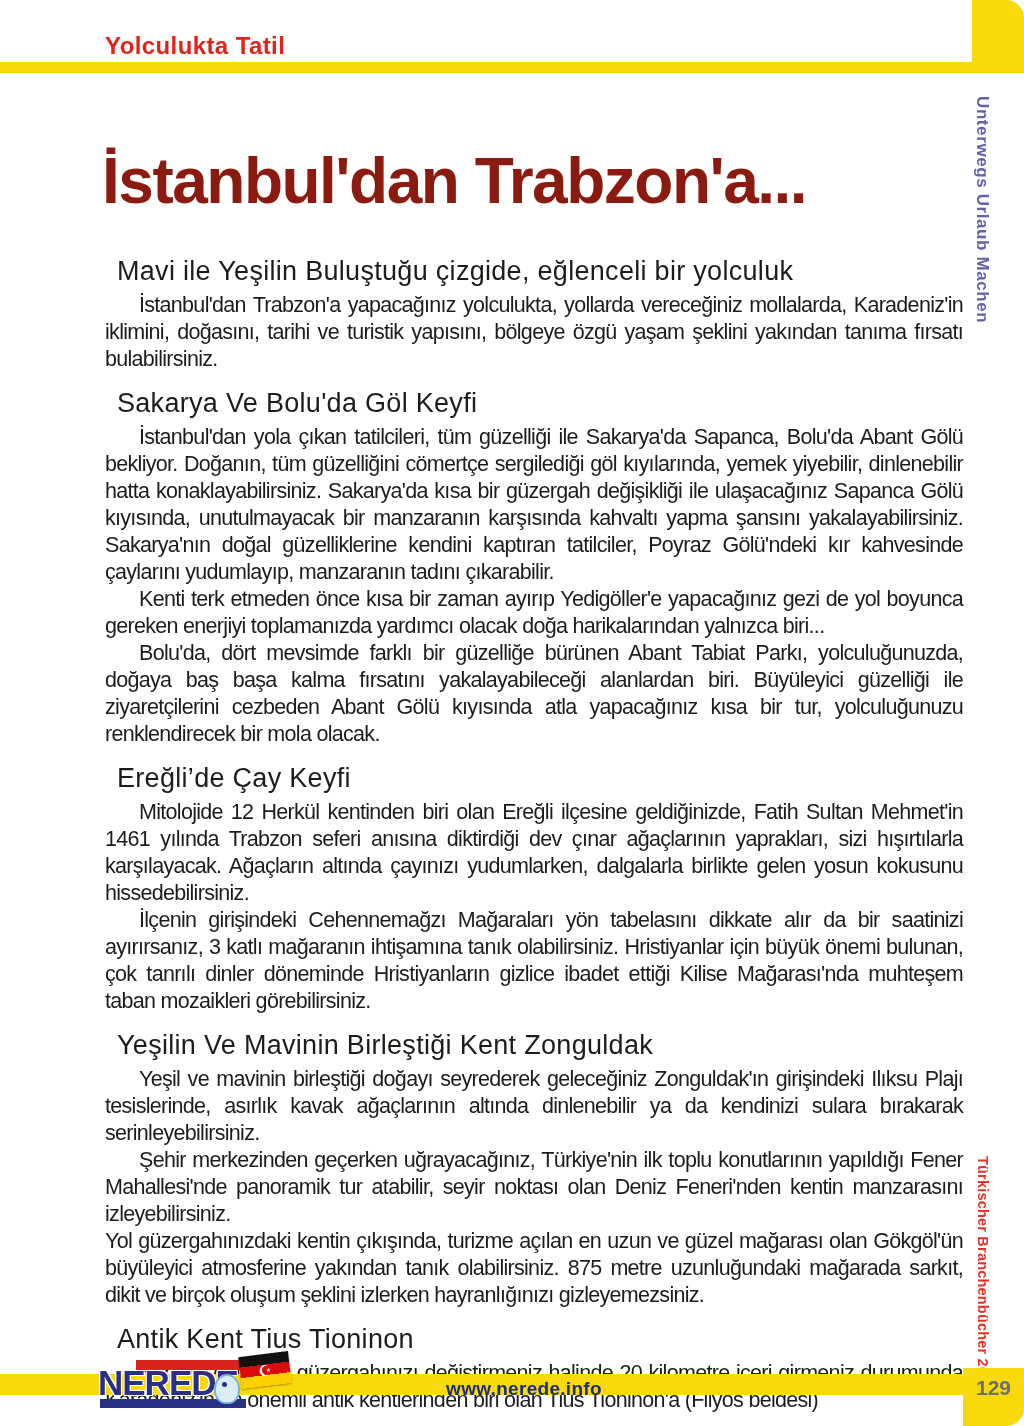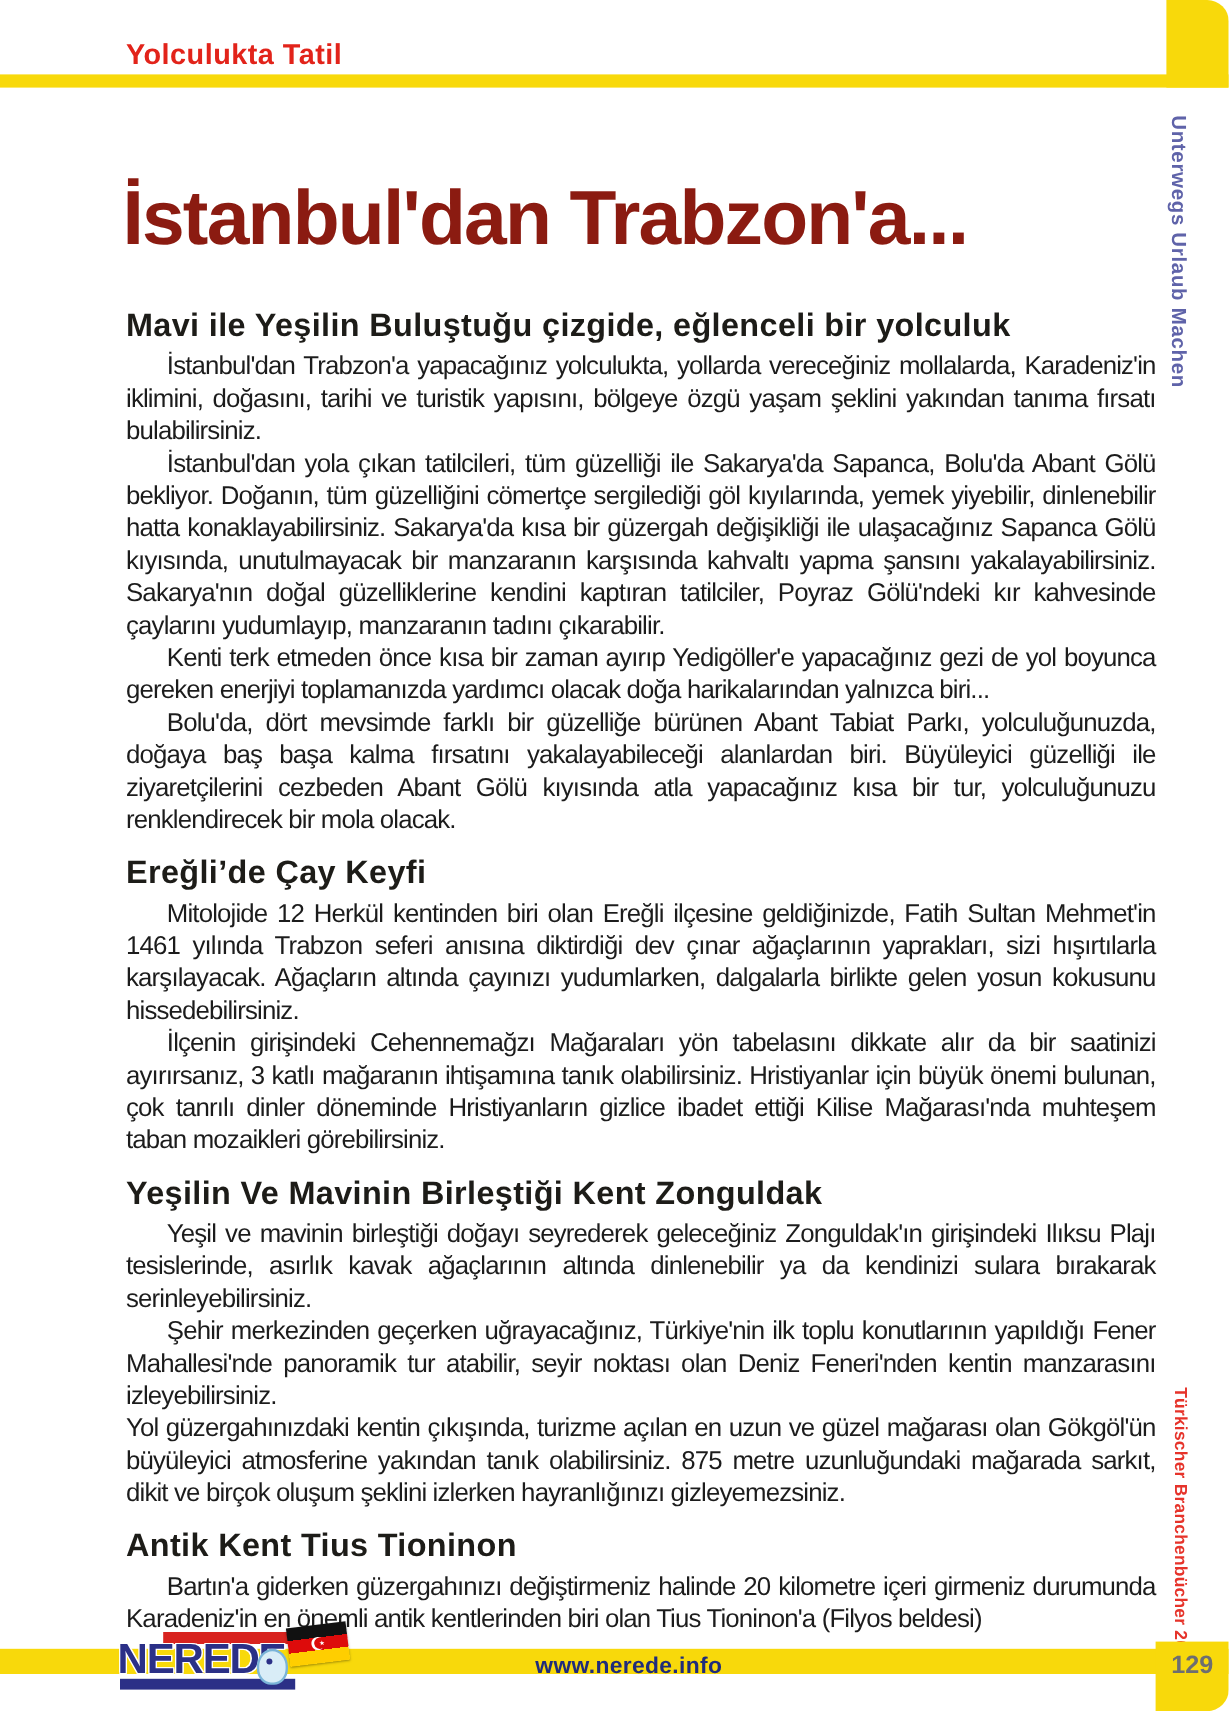--- a/index.html
+++ b/index.html
@@ -17,21 +17,21 @@
          color:#8b1b11;letter-spacing:-1.5px;}
 
   
   .v-top{position:absolute;left:972px;top:96px;height:300px;writing-mode:vertical-rl;
          font-size:17px;font-weight:bold;color:#5f63a9;letter-spacing:0.6px;white-space:nowrap;}
   .v-bottom{position:absolute;left:975px;top:1156px;height:212px;writing-mode:vertical-rl;
             font-size:14.5px;font-weight:bold;color:#e6332a;letter-spacing:0.2px;white-space:nowrap;}
 
   
   .content{position:absolute;left:105px;top:256px;width:858px;color:#1c1c1c;}
-  .content h2{font-size:27px;font-weight:700;color:#1d1c18;margin:15px 0 5px 0;letter-spacing:0.3px;}
+  .content h2{font-size:27px;font-weight:400;color:#1d1c18;margin:15px 0 5px 12px;letter-spacing:0.3px;}
   .content section:first-child h2{margin-top:0;}
   .content p{margin:0;font-size:21.5px;line-height:27px;letter-spacing:-0.7px;
              text-align:justify;text-indent:34px;}
   .content p.no-indent{text-indent:0;}
 
   
   .f-bar{position:absolute;left:0;top:1374px;width:1024px;height:21px;background:#f8d90b;}
   .f-right{position:absolute;left:963px;top:1368px;width:61px;height:58px;background:#f8d90b;}
   .page-num{display:block;text-align:center;margin-top:8px;font-size:21px;font-weight:bold;color:#6d6e71;}
   .website{position:absolute;left:374px;top:1378px;width:300px;text-align:center;
@@ -66,20 +66,21 @@
   <div class="v-top">Unterwegs Urlaub Machen</div>
   <div class="v-bottom">Türkischer Branchenbücher 2020/21</div>
 
   <main class="content">
     <section>
       <h2>Mavi ile Yeşilin Buluştuğu çizgide, eğlenceli bir yolculuk</h2>
       <p>İstanbul'dan Trabzon'a yapacağınız yolculukta, yollarda vereceğiniz mollalarda, Karadeniz'in iklimini, doğasını, tarihi ve turistik yapısını, bölgeye özgü yaşam şeklini yakından tanıma fırsatı bulabilirsiniz.</p>
     </section>
 
     <section>
+      <h2>Sakarya Ve Bolu'da Göl Keyfi</h2>
       <p>İstanbul'dan yola çıkan tatilcileri, tüm güzelliği ile Sakarya'da Sapanca, Bolu'da Abant Gölü bekliyor. Doğanın, tüm güzelliğini cömertçe sergilediği göl kıyılarında, yemek yiyebilir, dinlenebilir hatta konaklayabilirsiniz. Sakarya'da kısa bir güzergah değişikliği ile ulaşacağınız Sapanca Gölü kıyısında, unutulmayacak bir manzaranın karşısında kahvaltı yapma şansını yakalayabilirsiniz. Sakarya'nın doğal güzelliklerine kendini kaptıran tatilciler, Poyraz Gölü'ndeki kır kahvesinde çaylarını yudumlayıp, manzaranın tadını çıkarabilir.</p>
       <p>Kenti terk etmeden önce kısa bir zaman ayırıp Yedigöller'e yapacağınız gezi de yol boyunca gereken enerjiyi toplamanızda yardımcı olacak doğa harikalarından yalnızca biri...</p>
       <p>Bolu'da, dört mevsimde farklı bir güzelliğe bürünen Abant Tabiat Parkı, yolculuğunuzda, doğaya baş başa kalma fırsatını yakalayabileceği alanlardan biri. Büyüleyici güzelliği ile ziyaretçilerini cezbeden Abant Gölü kıyısında atla yapacağınız kısa bir tur, yolculuğunuzu renklendirecek bir mola olacak.</p>
     </section>
 
     <section>
       <h2>Ereğli’de Çay Keyfi</h2>
       <p>Mitolojide 12 Herkül kentinden biri olan Ereğli ilçesine geldiğinizde, Fatih Sultan Mehmet'in 1461 yılında Trabzon seferi anısına diktirdiği dev çınar ağaçlarının yaprakları, sizi hışırtılarla karşılayacak. Ağaçların altında çayınızı yudumlarken, dalgalarla birlikte gelen yosun kokusunu hissedebilirsiniz.</p>
       <p>İlçenin girişindeki Cehennemağzı Mağaraları yön tabelasını dikkate alır da bir saatinizi ayırırsanız, 3 katlı mağaranın ihtişamına tanık olabilirsiniz. Hristiyanlar için büyük önemi bulunan, çok tanrılı dinler döneminde Hristiyanların gizlice ibadet ettiği Kilise Mağarası'nda muhteşem taban mozaikleri görebilirsiniz.</p>
     </section>

